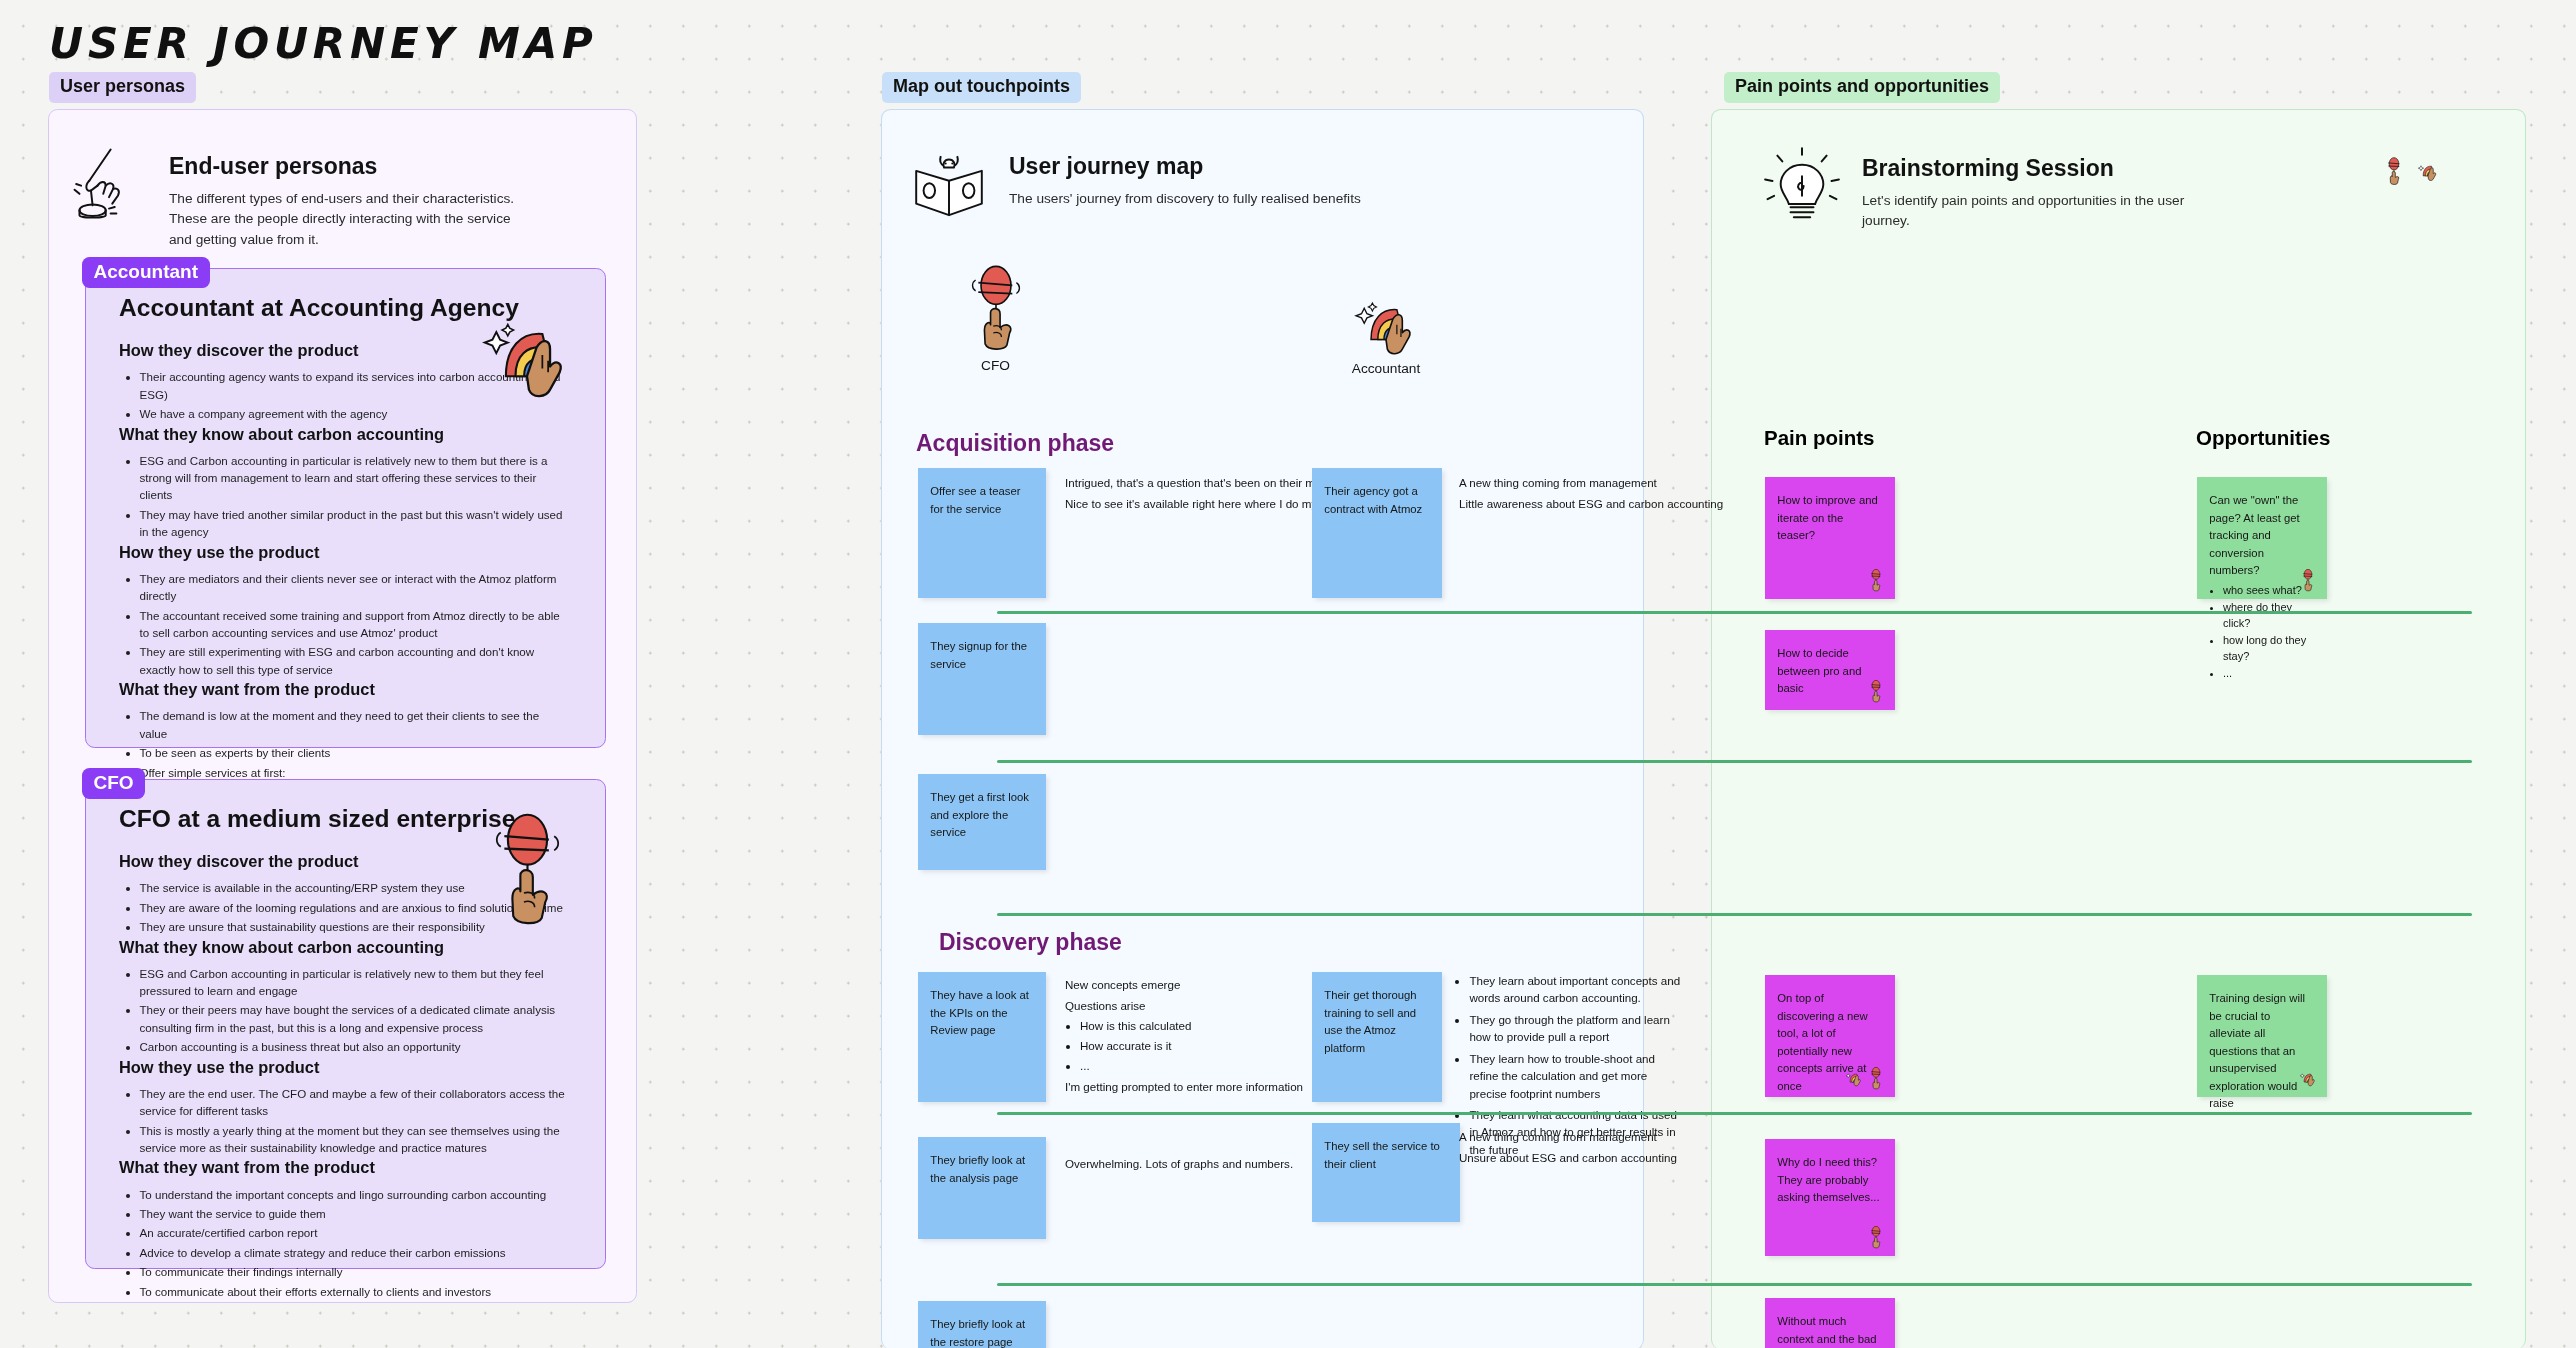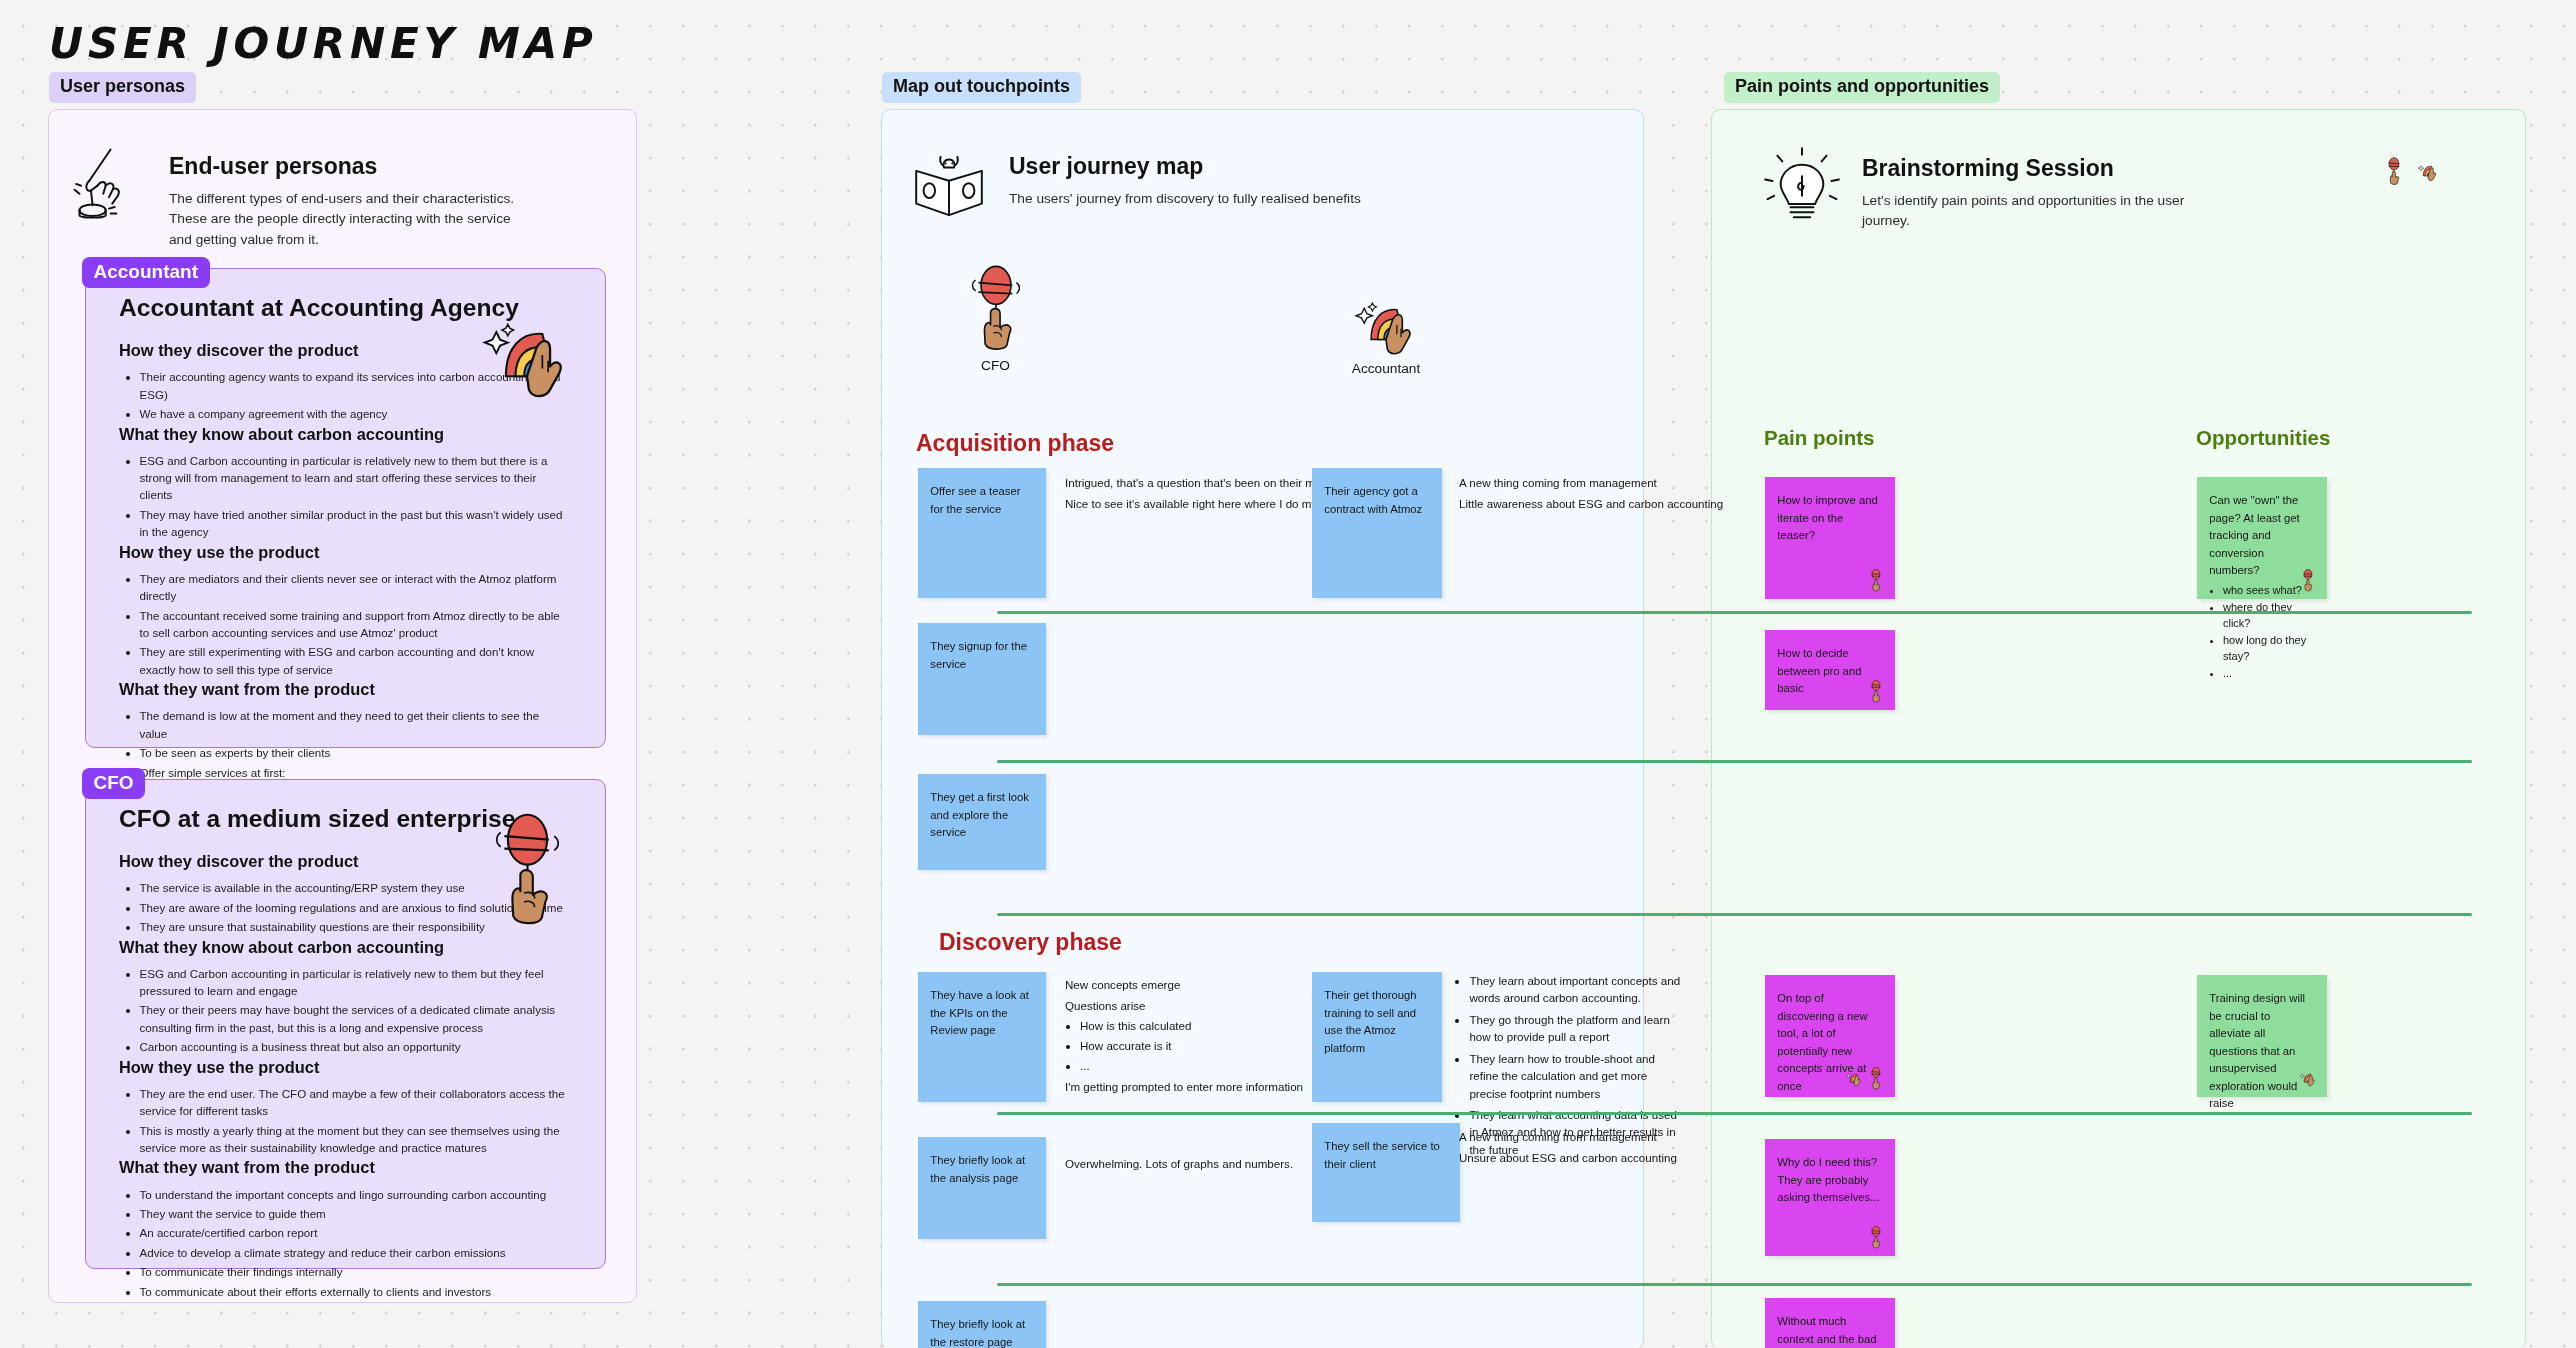--- a/index.html
+++ b/index.html
@@ -77,22 +77,22 @@
   .p-ul{margin:0;padding-left:20.5px;}
   .p-ul li{font-size:11.6px;line-height:1.5;color:#1e1e1e;margin-bottom:2px;}
   .p-ul ul{margin:1.4px 0 0 0;padding-left:19px;}
   .p-ul ul li{font-size:11.3px;}
   .ital{font-style:italic;}
   .p-art{position:absolute;width:96px;height:96px;}
   .p-art-1{right:30px;top:40px;}
   .p-art-2{right:33px;top:33px;width:89px;height:116px;}
 
   
-  .phase-title{position:absolute;font-size:23px;font-weight:700;color:#b91c1c;}
-  .col-title{position:absolute;font-size:20.5px;font-weight:700;color:#4d7c0f;}
+  .phase-title{position:absolute;font-size:23px;font-weight:700;color:#701a75;}
+  .col-title{position:absolute;font-size:20.5px;font-weight:700;color:#000000;}
   .divider{position:absolute;height:3.4px;background:#4caf72;border-radius:2px;z-index:4;}
 
   .note{
     position:absolute;
     box-shadow:2.7px 3.4px 4.8px rgba(0,0,0,.10);
     padding:15px 12.3px 12.3px 12.3px;
     box-sizing:border-box;
     font-size:11.3px;line-height:1.55;color:#161616;
     z-index:3;
   }

